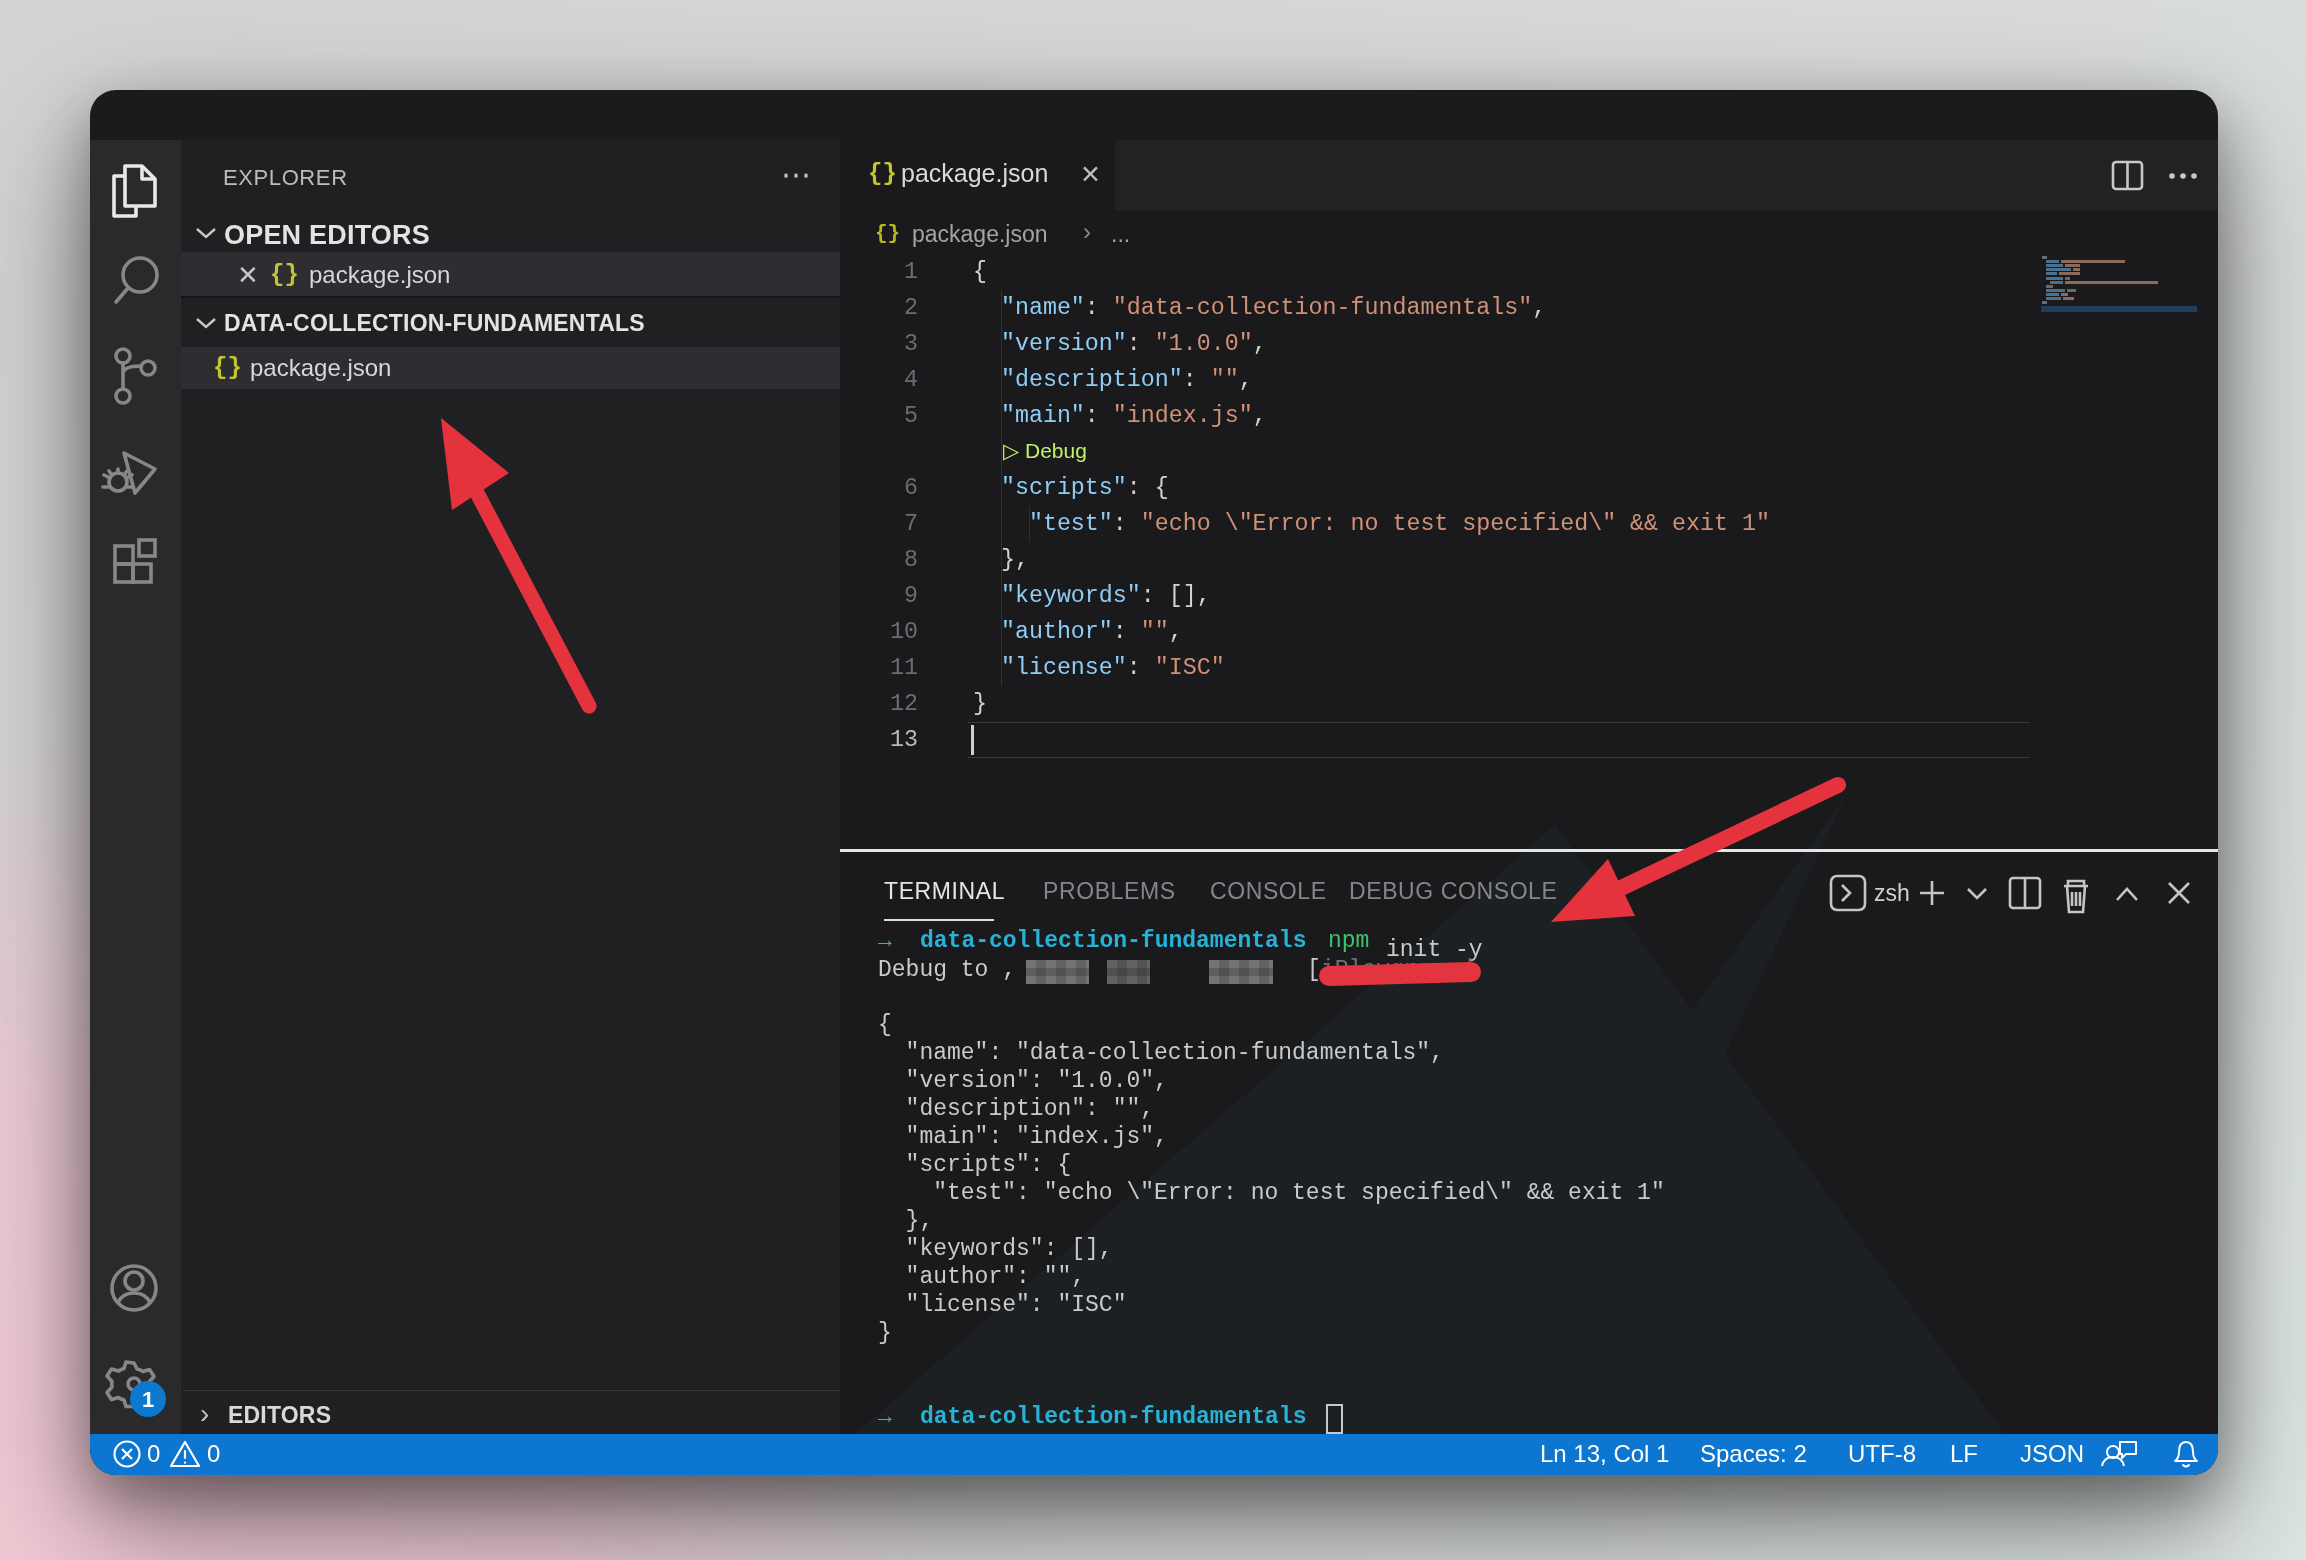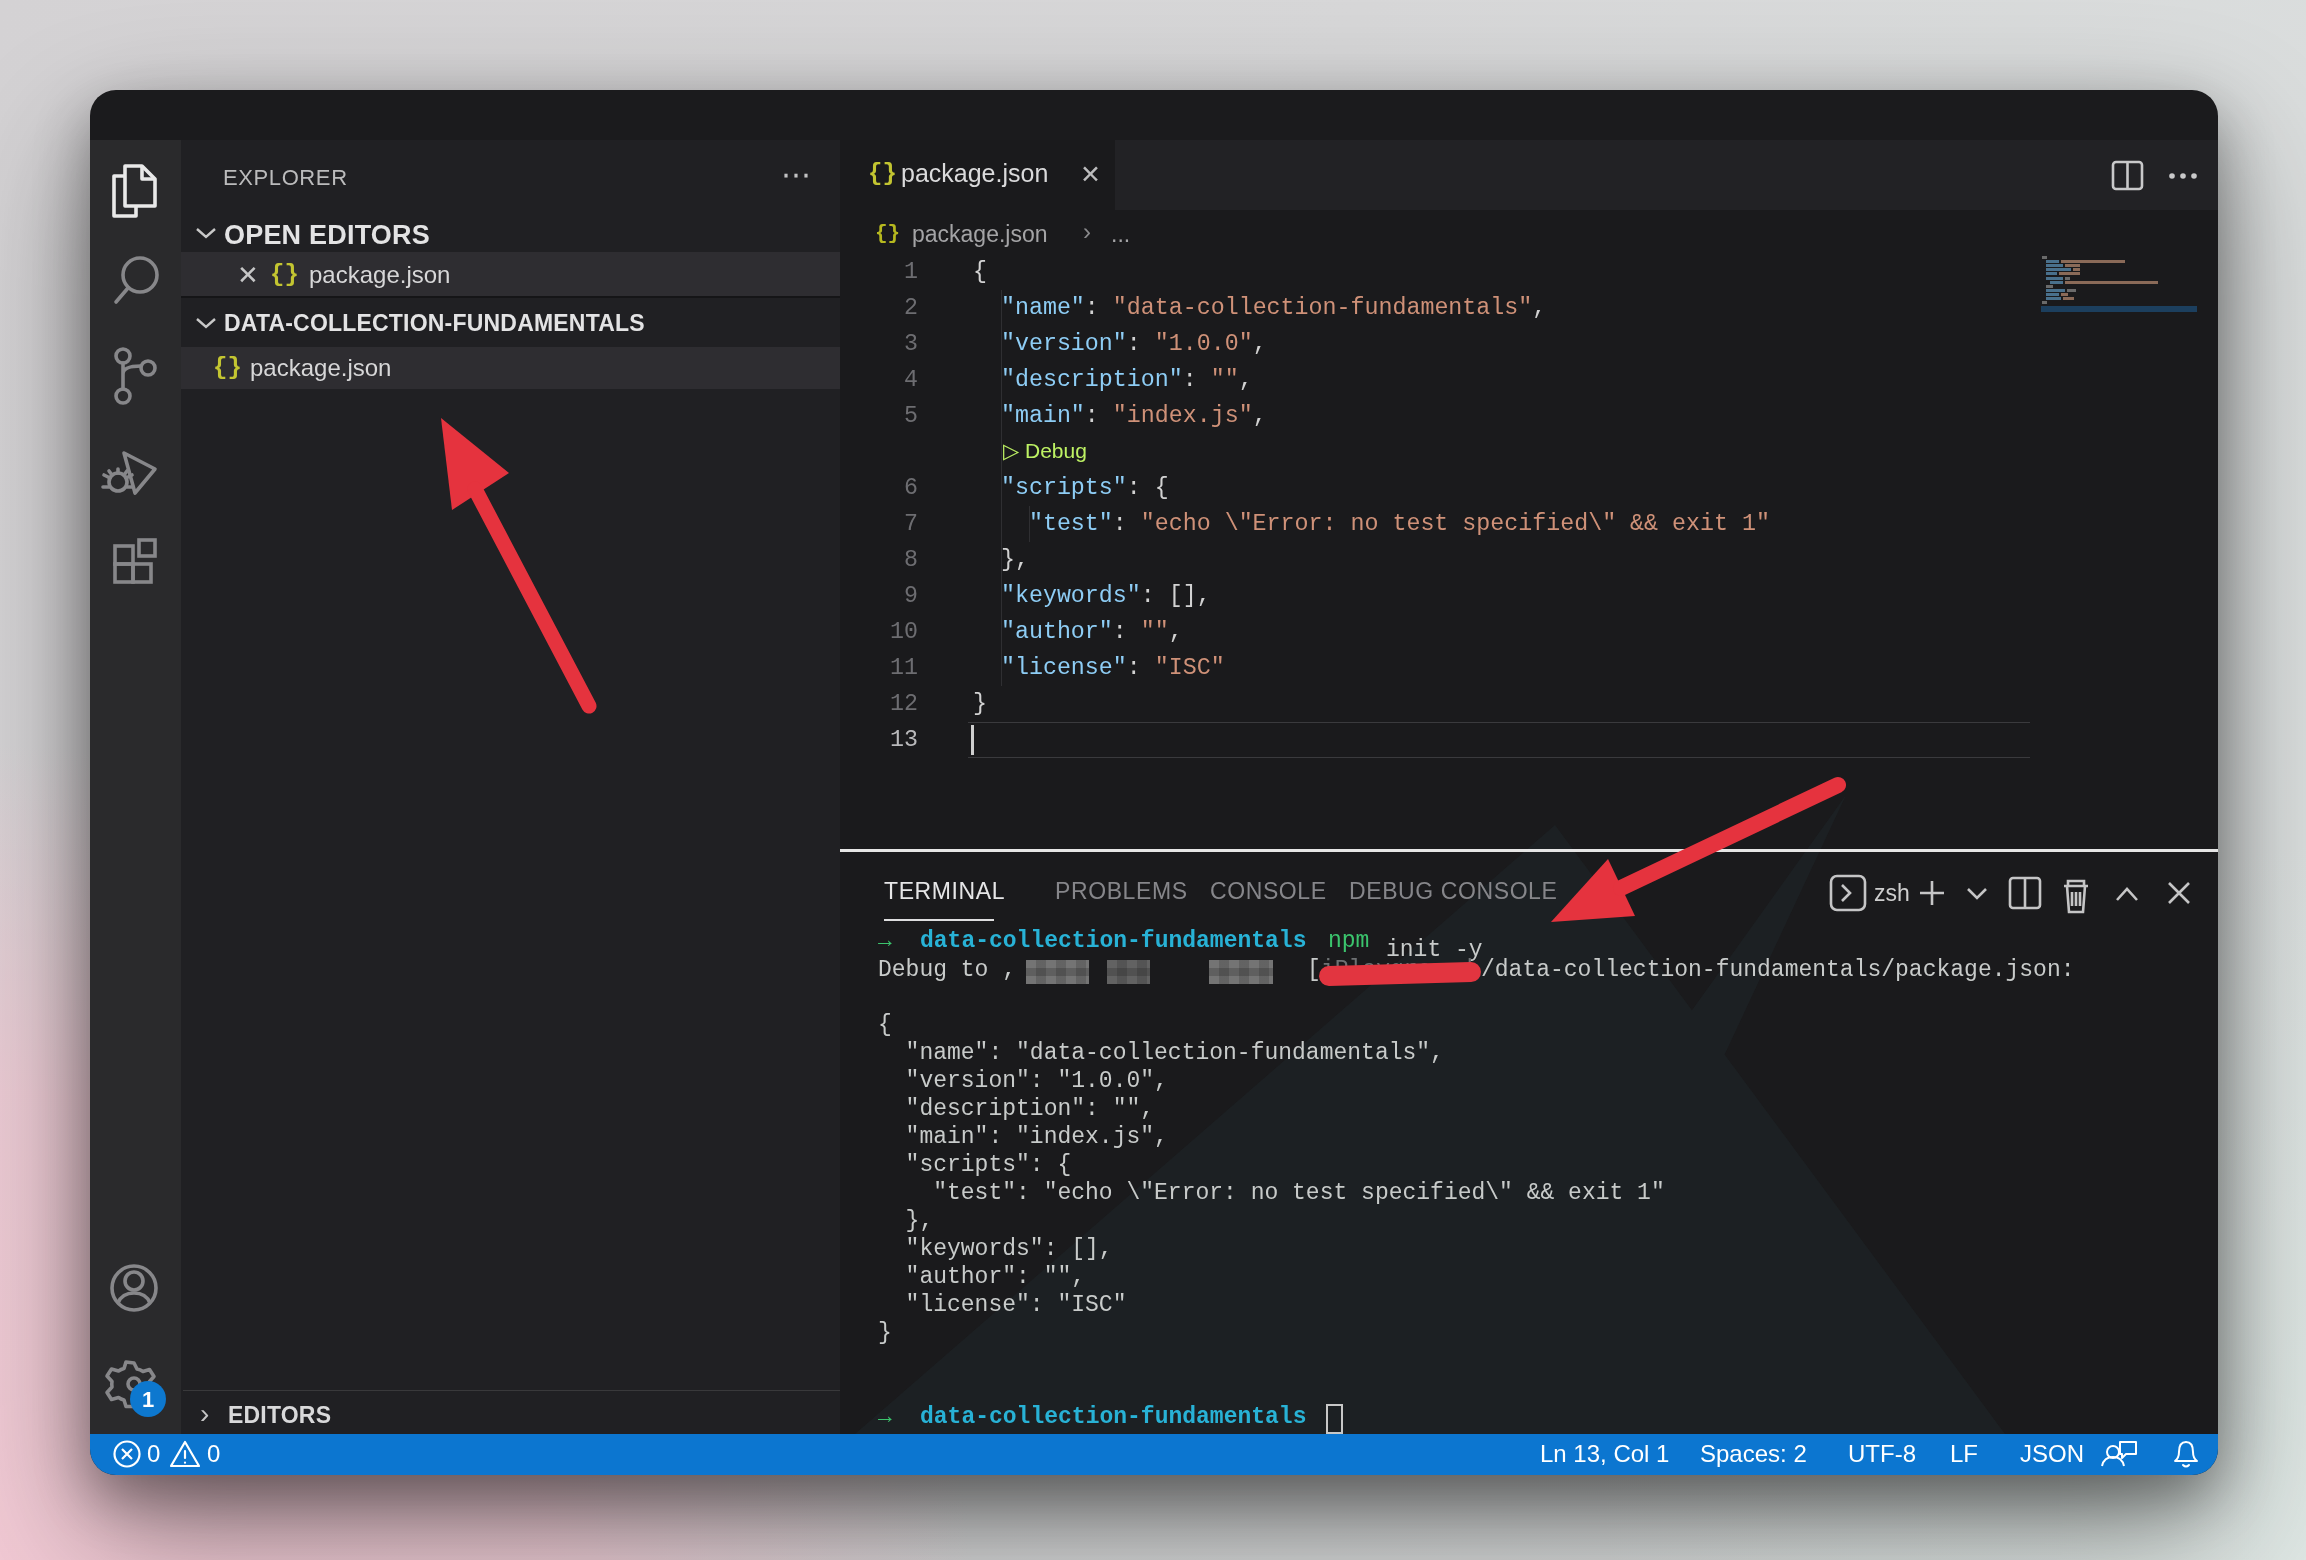--- a/index.html
+++ b/index.html
@@ -187,21 +187,21 @@
       <div style="position:absolute;left:1206px;top:153px;width:13px;height:3px;background:#49708c;"></div>
         <div style="position:absolute;left:1221px;top:153px;width:7px;height:3px;background:#8a6a58;"></div>
       <div style="position:absolute;left:1206px;top:157px;width:15px;height:3px;background:#49708c;"></div>
         <div style="position:absolute;left:1223px;top:157px;width:11px;height:3px;background:#8a6a58;"></div>
       <div style="position:absolute;left:1202px;top:161px;width:5px;height:3px;background:#6a6a6a;"></div>
       <div style="position:absolute;left:1201px;top:166px;width:156px;height:6px;background:#1c3f5e;"></div>
     </div>
     <div class="panel" id="panel">
       <div class="ptab" style="left:44px;color:#e6e6e7;">TERMINAL</div>
       <div style="position:absolute;left:44px;top:67px;width:110px;height:2px;background:#dededf;"></div>
-      <div class="ptab" style="left:203px;margin-left:12px;">PROBLEMS</div>
+      <div class="ptab" style="left:203px;">PROBLEMS</div>
       <div class="ptab" style="left:370px;">CONSOLE</div>
       <div class="ptab" style="left:509px;">DEBUG CONSOLE</div>
       <svg width="398" height="80" viewBox="0 0 398 80" style="position:absolute;left:980px;top:0;">
         <g stroke="#c5c5c6" stroke-width="2.6" fill="none">
           <rect x="11" y="24" width="34" height="34" rx="6"></rect>
           <path d="M22 33 l8 8 l-8 8"></path>
           <path d="M112 29 v24 M100 41 h24"></path>
           <path d="M148 37 l9 9 l9 -9"></path>
           <rect x="190" y="26" width="30" height="30" rx="3"></rect>
           <path d="M205 26 v30"></path>
@@ -215,21 +215,20 @@
       <div class="tl" style="left:80px;top:75px;color:#28b2d6;font-weight:bold;">data-collection-fundamentals</div>
       <div class="tl" style="left:488px;top:75px;color:#3bc46d;">npm</div>
       <div class="tl" style="left:546px;top:84px;">init -y</div>
       <div class="tl" style="top:104px;">Debug to ,</div>
       <div class="blk" style="left:186px;top:108px;width:63px;"></div>
       <div class="blk" style="left:267px;top:108px;width:43px;opacity:0.8;"></div>
       <div class="blk" style="left:369px;top:108px;width:64px;"></div>
       <div class="tl" style="left:467px;top:104px;">[</div>
       <div class="tl" style="left:481px;top:104px;color:#6e7173;">iPlayground</div>
       <div style="position:absolute;left:479px;top:112px;width:162px;height:20px;border-radius:10px;background:#e23540;transform:rotate(-1.6deg);"></div>
-      <div class="tl" style="left:641px;top:104px;">/data-collection-fundamentals/package.json:</div>
       <div class="tl" style="top:159px;">{</div>
       <div class="tl" style="top:187px;">  "name": "data-collection-fundamentals",</div>
       <div class="tl" style="top:215px;">  "version": "1.0.0",</div>
       <div class="tl" style="top:243px;">  "description": "",</div>
       <div class="tl" style="top:271px;">  "main": "index.js",</div>
       <div class="tl" style="top:299px;">  "scripts": {</div>
       <div class="tl" style="top:327px;">    "test": "echo \"Error: no test specified\" &amp;&amp; exit 1"</div>
       <div class="tl" style="top:355px;">  },</div>
       <div class="tl" style="top:383px;">  "keywords": [],</div>
       <div class="tl" style="top:411px;">  "author": "",</div>

